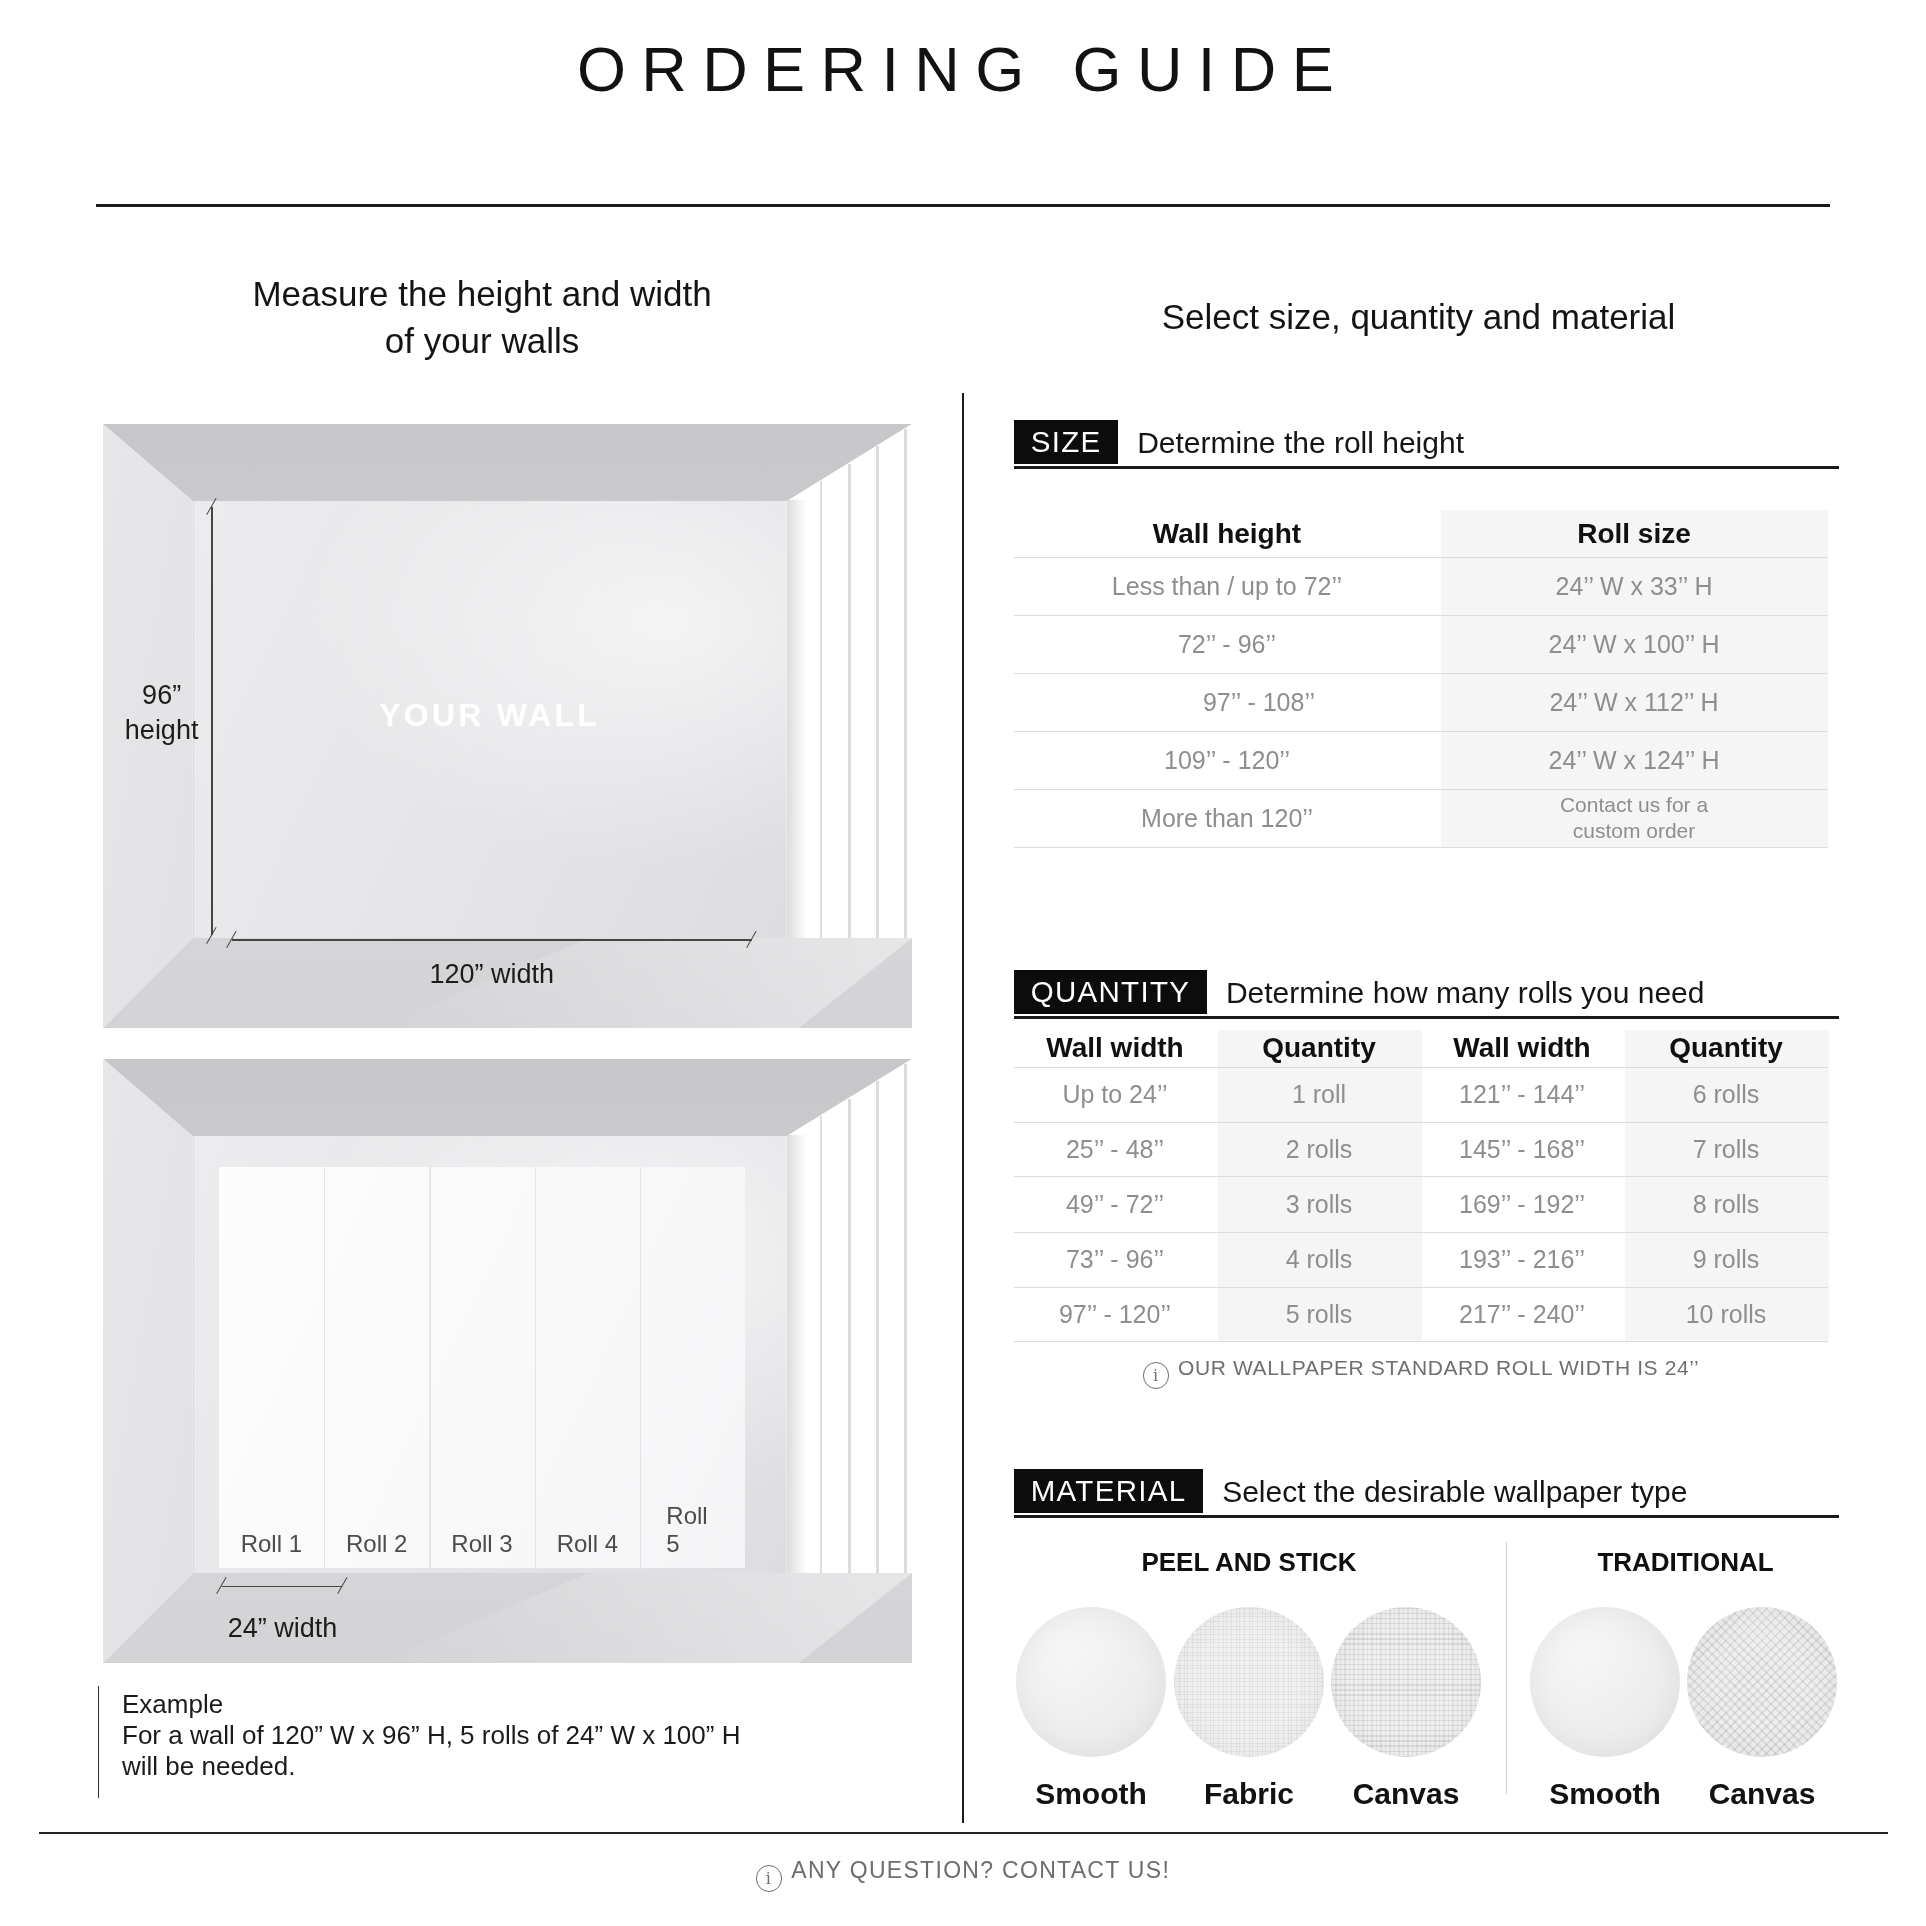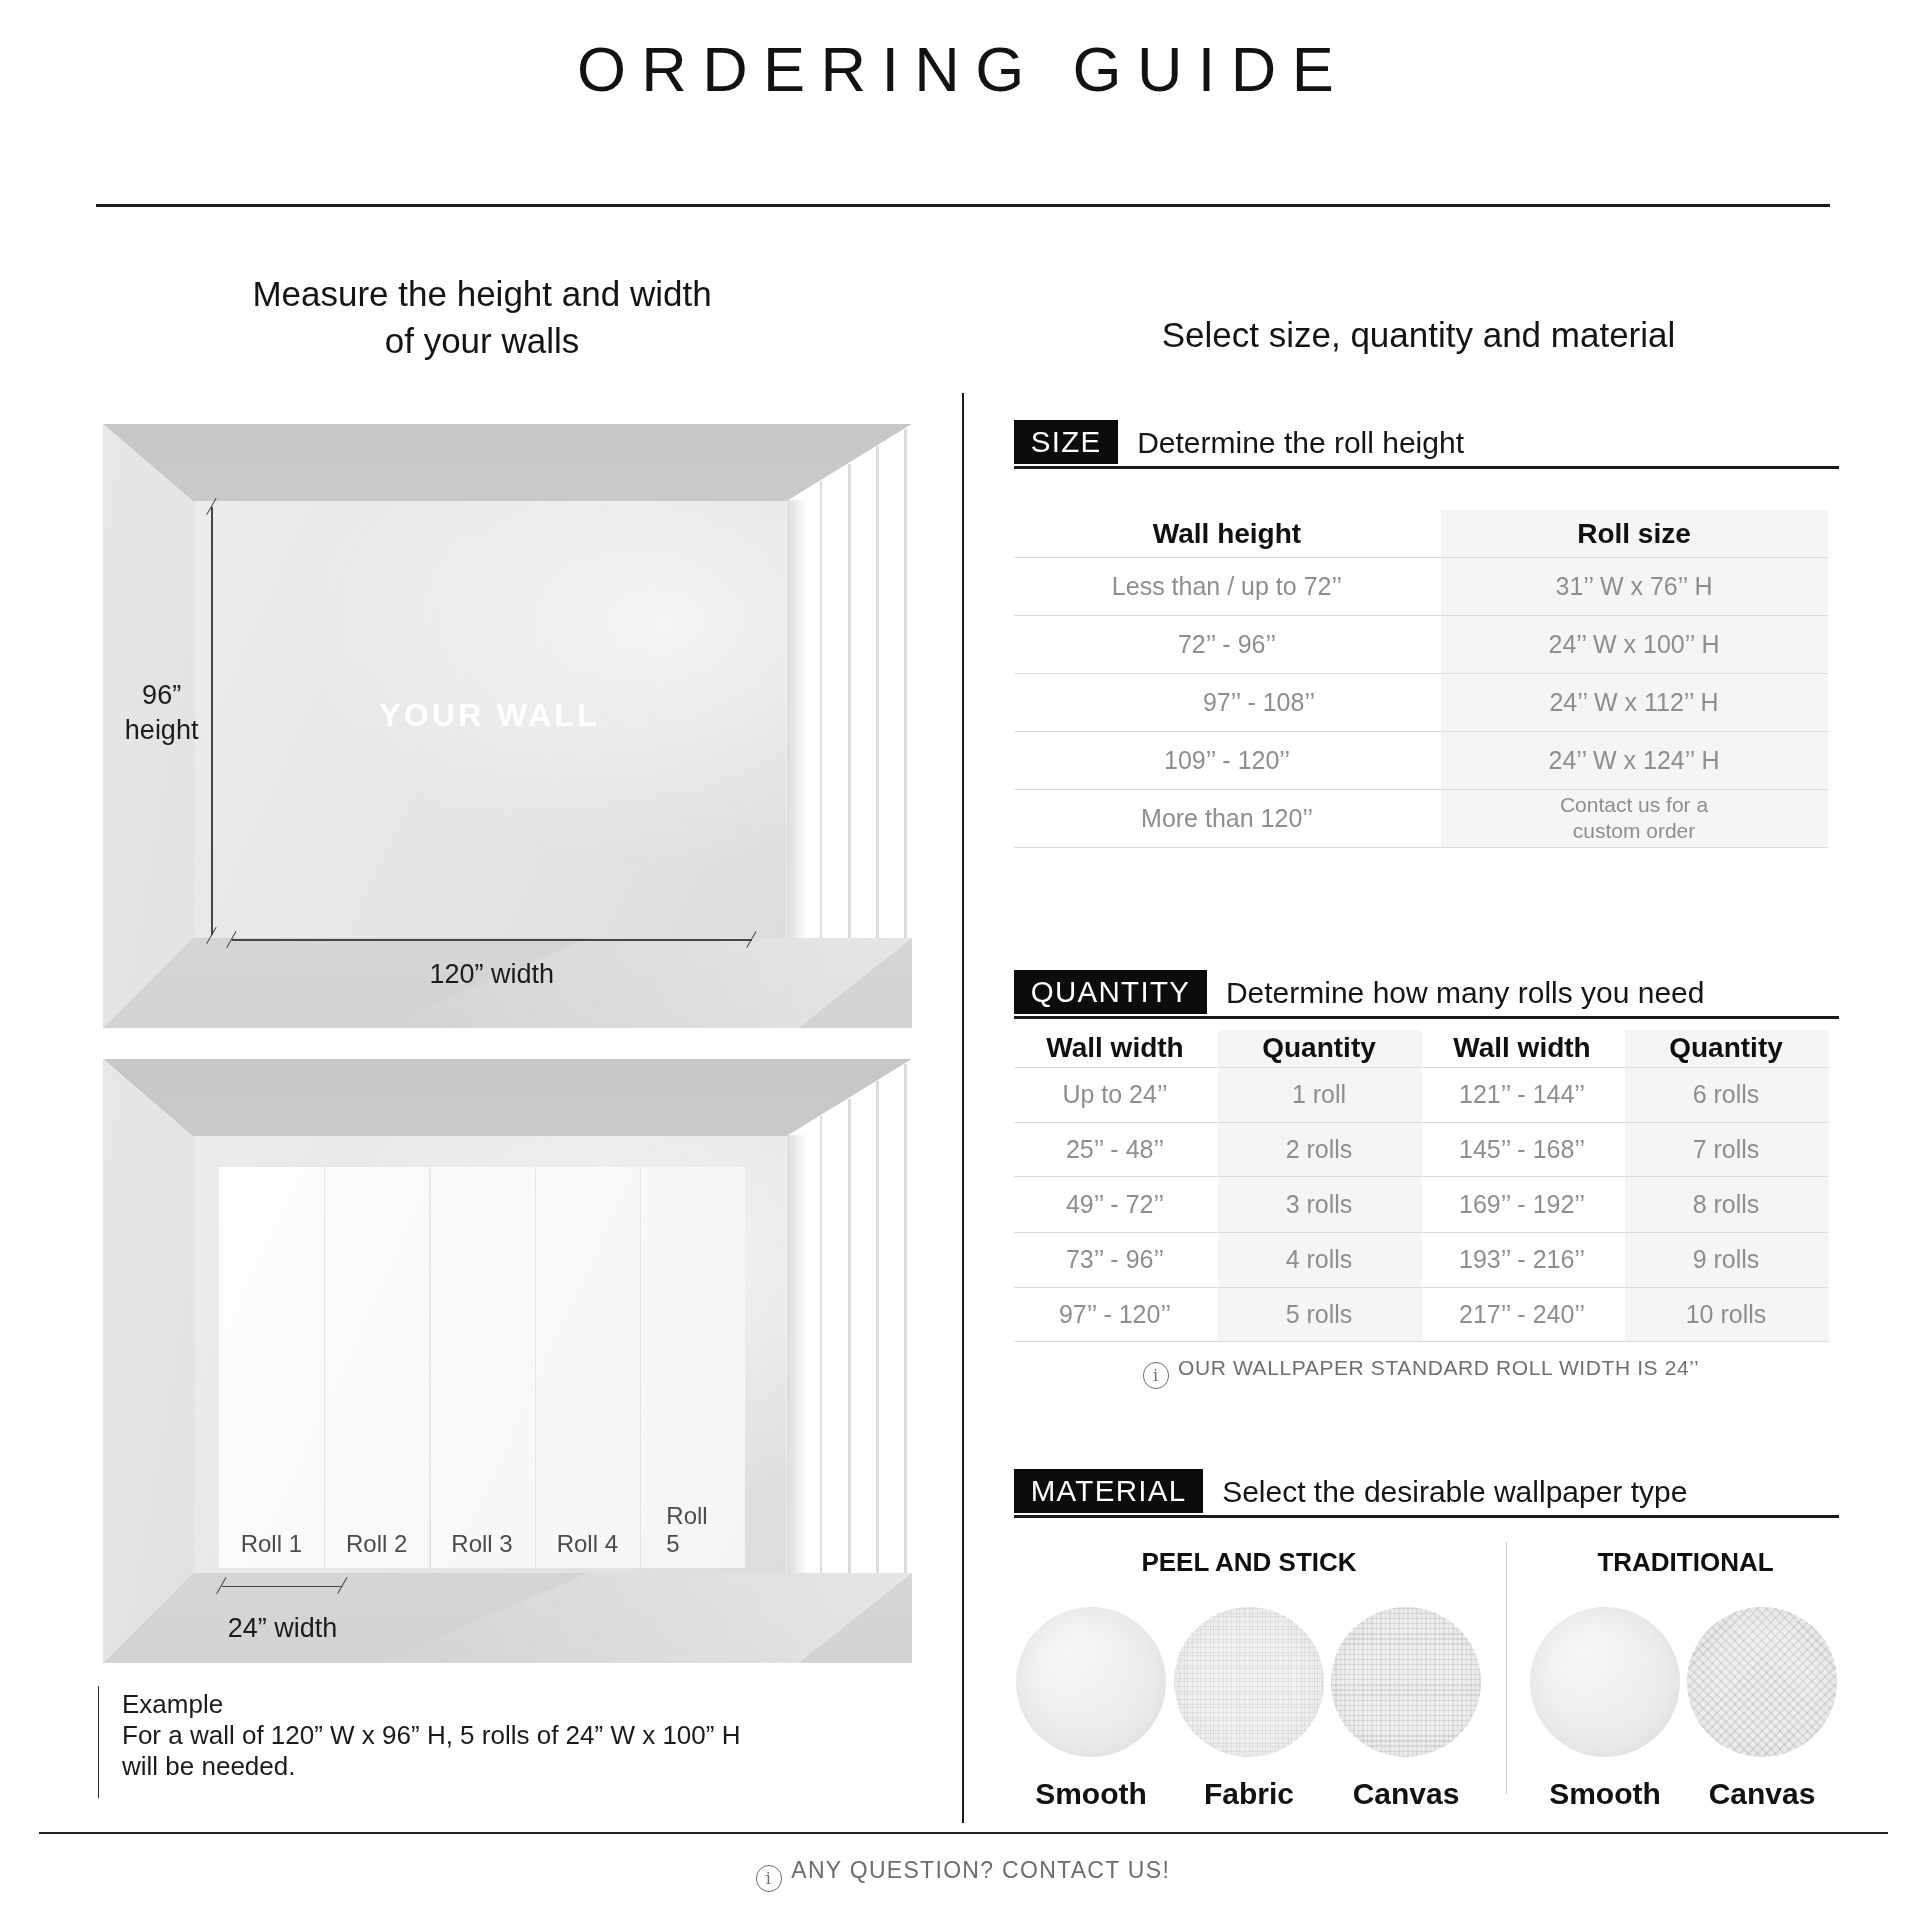--- a/index.html
+++ b/index.html
@@ -9,21 +9,21 @@
 
   
   .title{left:0;right:0;top:33px;text-align:center;font-size:63px;font-weight:500;
          letter-spacing:15.4px;color:#121212;}
   .title-rule{left:96px;top:204px;width:1734px;height:2.6px;background:#1c1c1c;}
   .v-divider{left:962px;top:393px;width:1.9px;height:1430px;background:#1c1c1c;}
 
   
   .measure-heading{left:103px;width:758px;top:270px;text-align:center;font-size:35px;
                    line-height:47px;color:#141414;font-weight:400;}
-  .select-heading{left:966px;width:905px;top:315px;text-align:center;font-size:35px;
+  .select-heading{left:966px;width:905px;top:297px;text-align:center;font-size:35px;
                   color:#141414;font-weight:400;}
 
   
   .room{width:809px;height:604px;}
   .room > div{position:absolute;}
   .ceiling{left:0;top:0;width:100%;height:100%;
            clip-path:polygon(0 0,100% 0,84.5% 12.8%,11.1% 12.8%);
            background:linear-gradient(180deg,#c7c7ca 0%,#dcdcde 100%);}
   .wall-left{left:0;top:0;width:100%;height:100%;
            clip-path:polygon(0 0,11.1% 12.8%,11.1% 85.1%,0 100%);
@@ -221,21 +221,21 @@
     <div class="bg" style="left:427px;width:387px;"></div>
     <div class="cell th" style="left:213px;top:24px;">Wall height</div>
     <div class="cell th" style="left:620px;top:24px;">Roll size</div>
     <div class="sep" style="top:47px;"></div>
     <div class="sep" style="top:105px;"></div>
     <div class="sep" style="top:163px;"></div>
     <div class="sep" style="top:221px;"></div>
     <div class="sep" style="top:279px;"></div>
     <div class="sep" style="top:337px;"></div>
     <div class="cell" style="left:213px;top:76px;">Less than / up to 72’’</div>
-    <div class="cell" style="left:620px;top:76px;">31’’ W x 76’’ H</div>
+    <div class="cell" style="left:620px;top:76px;">24’’ W x 33’’ H</div>
     <div class="cell" style="left:213px;top:134px;">72’’ - 96’’</div>
     <div class="cell" style="left:620px;top:134px;">24’’ W x 100’’ H</div>
     <div class="cell" style="left:213px;top:192px;margin-left:32px;">97’’ - 108’’</div>
     <div class="cell" style="left:620px;top:192px;">24’’ W x 112’’ H</div>
     <div class="cell" style="left:213px;top:250px;">109’’ - 120’’</div>
     <div class="cell" style="left:620px;top:250px;">24’’ W x 124’’ H</div>
     <div class="cell" style="left:213px;top:308px;">More than 120’’</div>
     <div class="cell cell-wrap" style="left:620px;top:308px;">Contact us for a custom order</div>
   </div>
 

